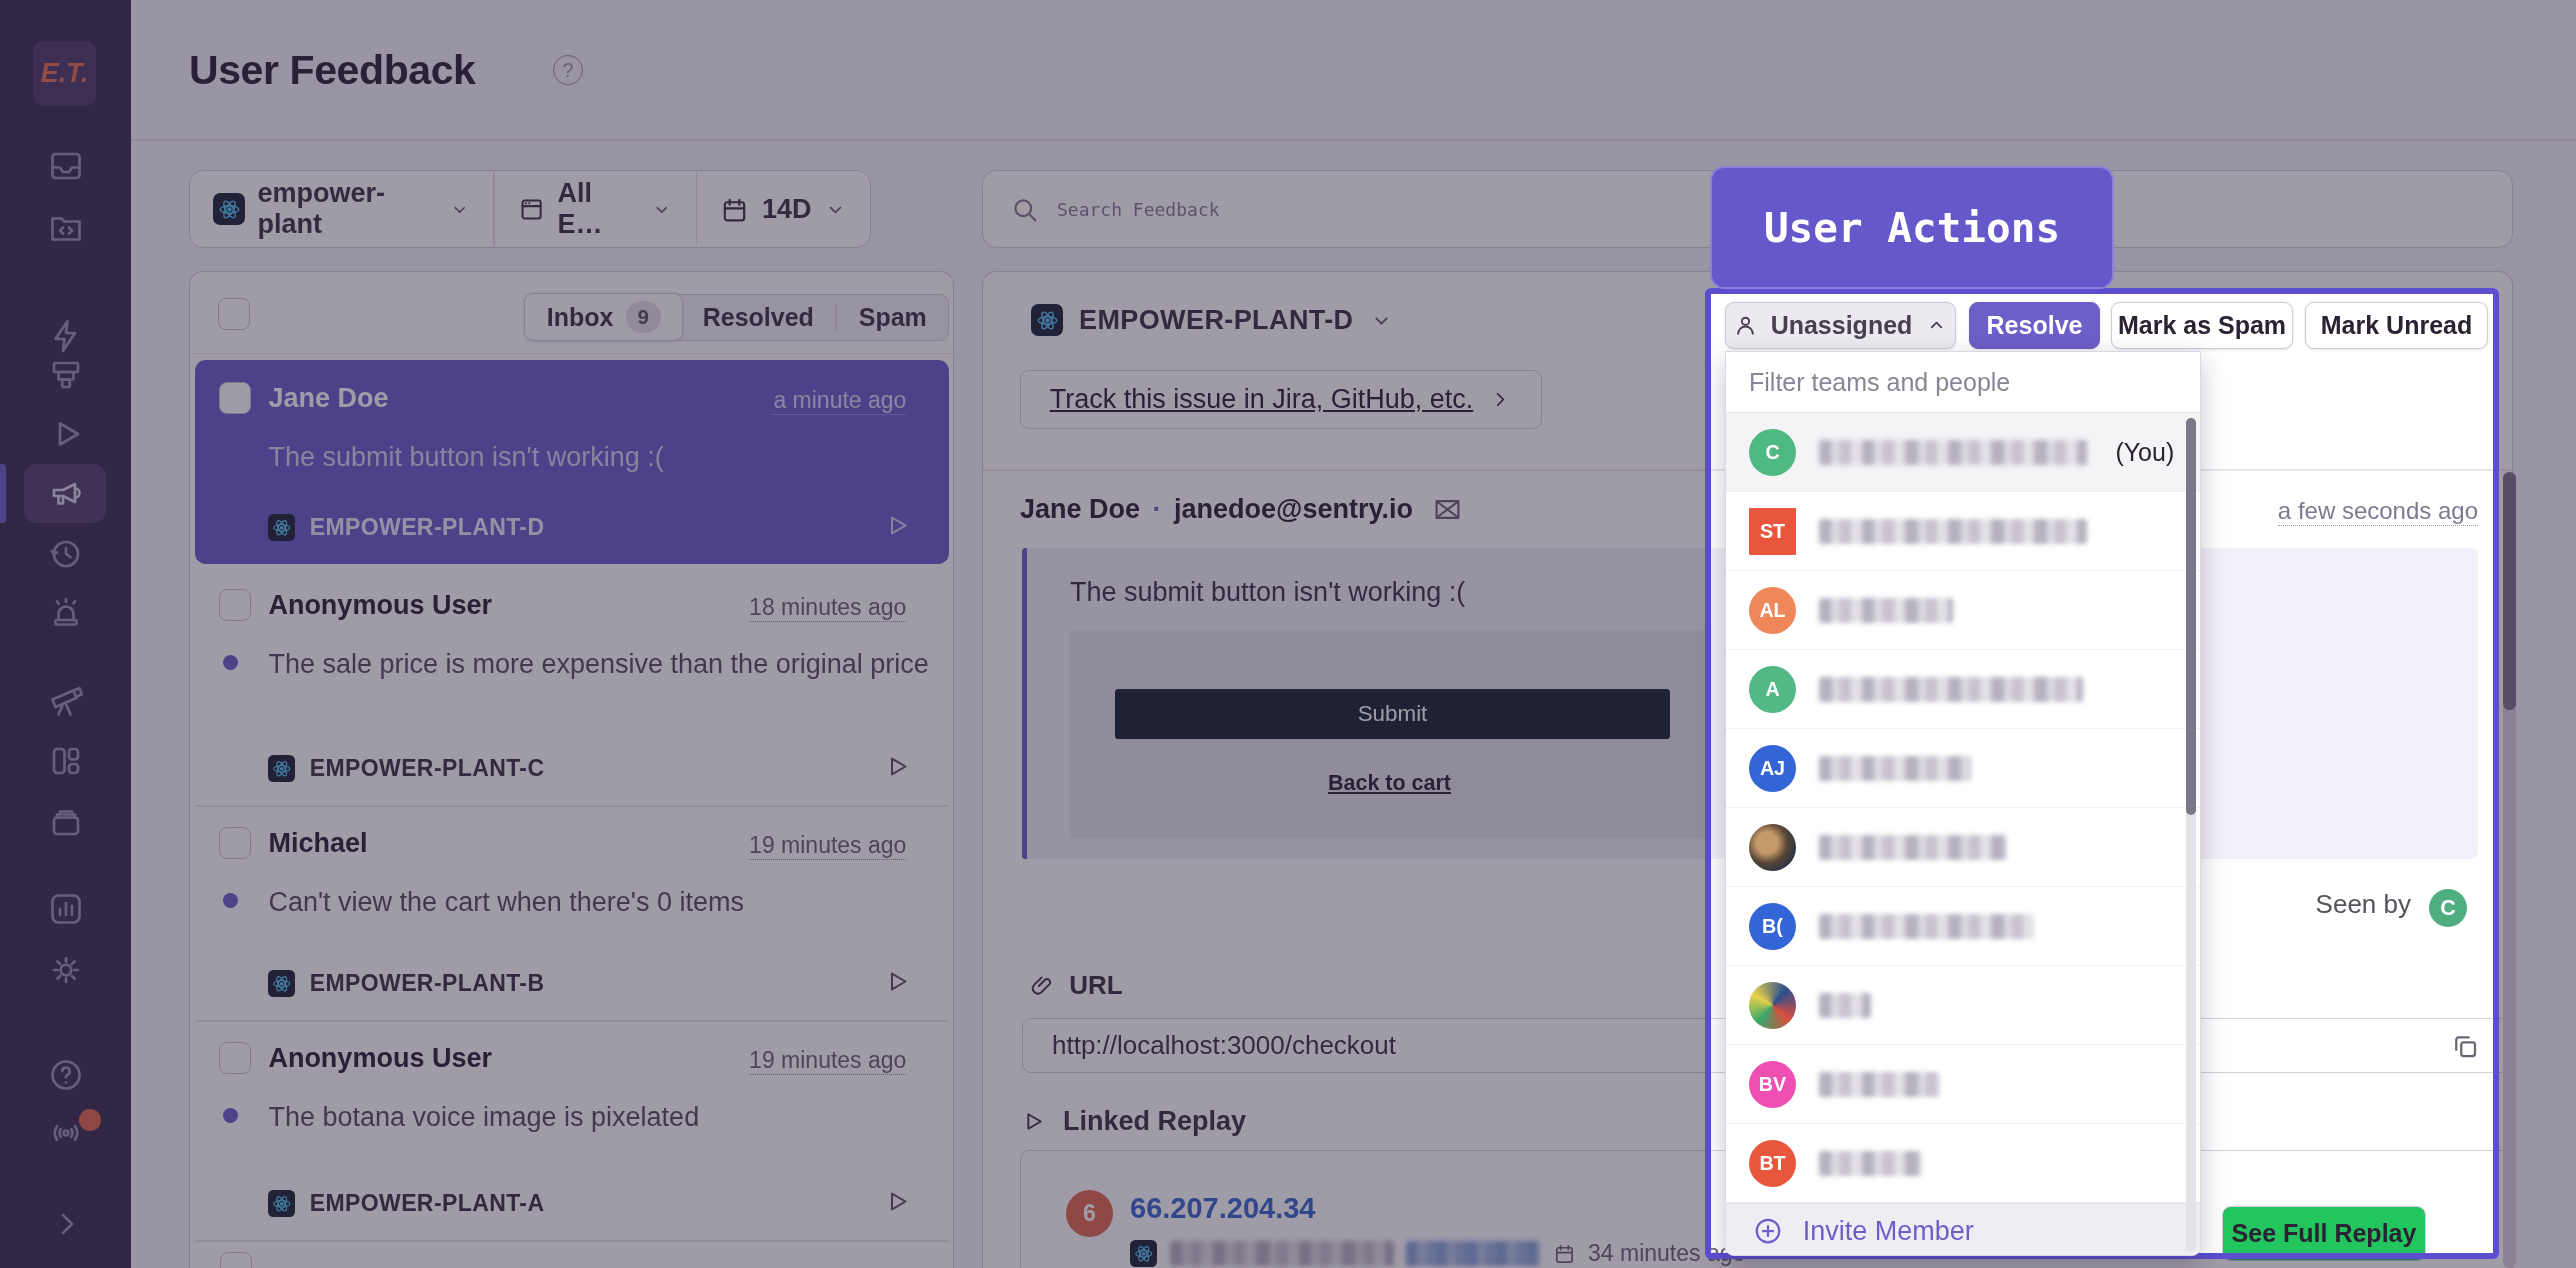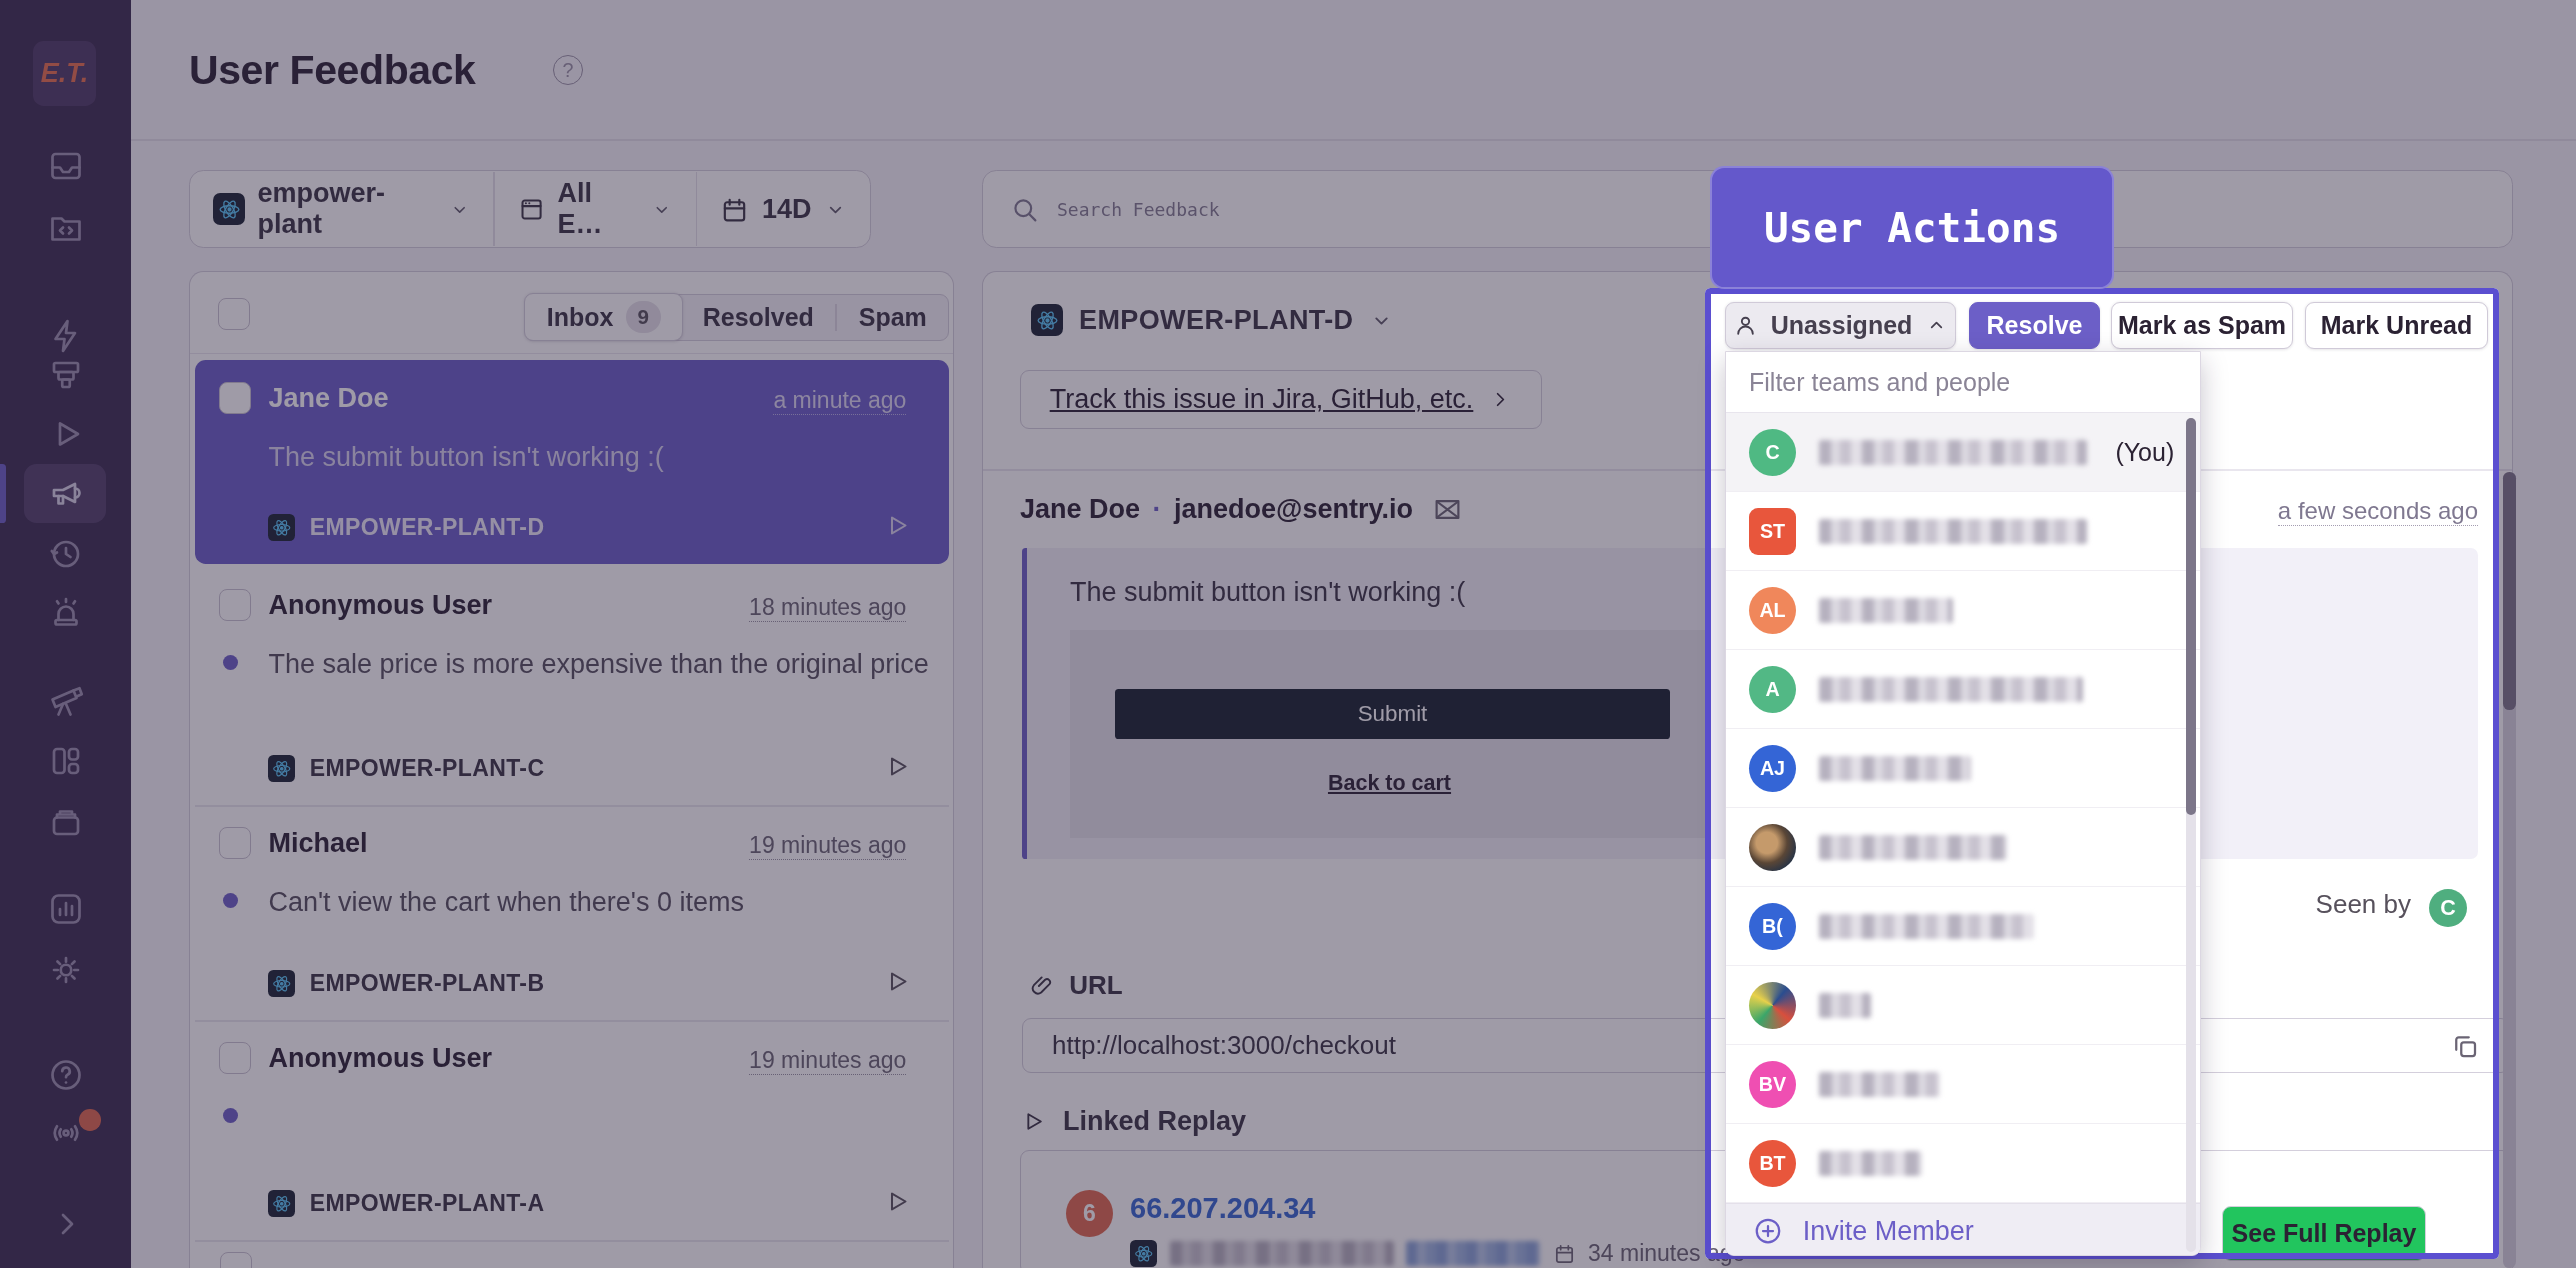--- a/index.html
+++ b/index.html
@@ -139,21 +139,21 @@
 
   #dropdown { position:absolute; left:1725px; top:351px; width:476px; height:905px; background:#fff;
               border:1.8px solid #dcd7e2; border-radius:0 0 9px 9px; box-shadow:0 9px 27px rgba(30,20,50,.25);
               overflow:hidden; z-index:45; }
   #ddfilter { height:61px; display:flex; align-items:center; padding:0 23px; border-bottom:1.8px solid #e8e5ed; }
   #ddfilter input { border:none; outline:none; width:100%; font-size:25px; color:#3a3444; font-family:"Liberation Sans",sans-serif; }
   #ddfilter input::placeholder { color:#8a8496; }
   .mrow { height:79px; display:flex; align-items:center; gap:23px; padding:0 23px; border-bottom:0.9px solid #f0eef3; }
   .mrow.hl { background:#f4f3f6; }
   .mrow .av { width:47px; height:47px; font-size:19.7px; }
-  .mrow .av.sq { border-radius:9px; }
+  .mrow .av.sq { border-radius:1px; }
   .mrow .suffix { font-size:25px; color:#2b2233; margin-left:5.4px; white-space:nowrap; }
   .photo1 { background:radial-gradient(circle at 38% 40%, #c59a6b 0 26%, #5a4636 50%, #243247 78%, #3b2d44 100%); }
   .photo2 { background:conic-gradient(from 40deg, #2a4d8f, #d94f3d 90deg, #3aa66a 180deg, #e8d14a 260deg, #2a4d8f); }
   #invite-row { height:55px; background:#efedf4; display:flex; align-items:center; gap:19.7px; padding:0 27px;
                 color:#6C5FC7; font-size:27px; border-top:0.9px solid #e4e0ea; }
   #dd-scroll { position:absolute; right:3.6px; top:66px; width:10.7px; height:397px; background:#7c7689; border-radius:5.4px; }
   #dd-track  { position:absolute; right:3.6px; top:66px; width:10.7px; height:834px; background:#e4e1e9; border-radius:5.4px; }
 </style>
 </head>
 <body>
@@ -402,20 +402,21 @@
           <path d="M8 5v14l12-7z"></path>
         </svg>
     </div>
     <div class="fb-sep" style="top:748px"></div>
 
     <div class="fb-item" style="top:748px; height:220px">
       <div class="cb"></div>
       <div class="fb-name">Anonymous User</div>
       <div class="fb-time">19 minutes ago</div>
       <div class="fb-dot"></div>
+      <div class="fb-msg">The botana voice image is pixelated</div>
       <div class="fb-proj">
         <span class="chip chip-sm">
           <svg viewBox="0 0 24 24" stroke="#5ac8fa" fill="none" stroke-width="1.3">
               <ellipse cx="12" cy="12" rx="9" ry="3.6"></ellipse>
               <ellipse cx="12" cy="12" rx="9" ry="3.6" transform="rotate(60 12 12)"></ellipse>
               <ellipse cx="12" cy="12" rx="9" ry="3.6" transform="rotate(120 12 12)"></ellipse>
               <circle cx="12" cy="12" r="1.4" fill="#5ac8fa"></circle>
             </svg>
           </span>
         <span>EMPOWER-PLANT-A</span>

